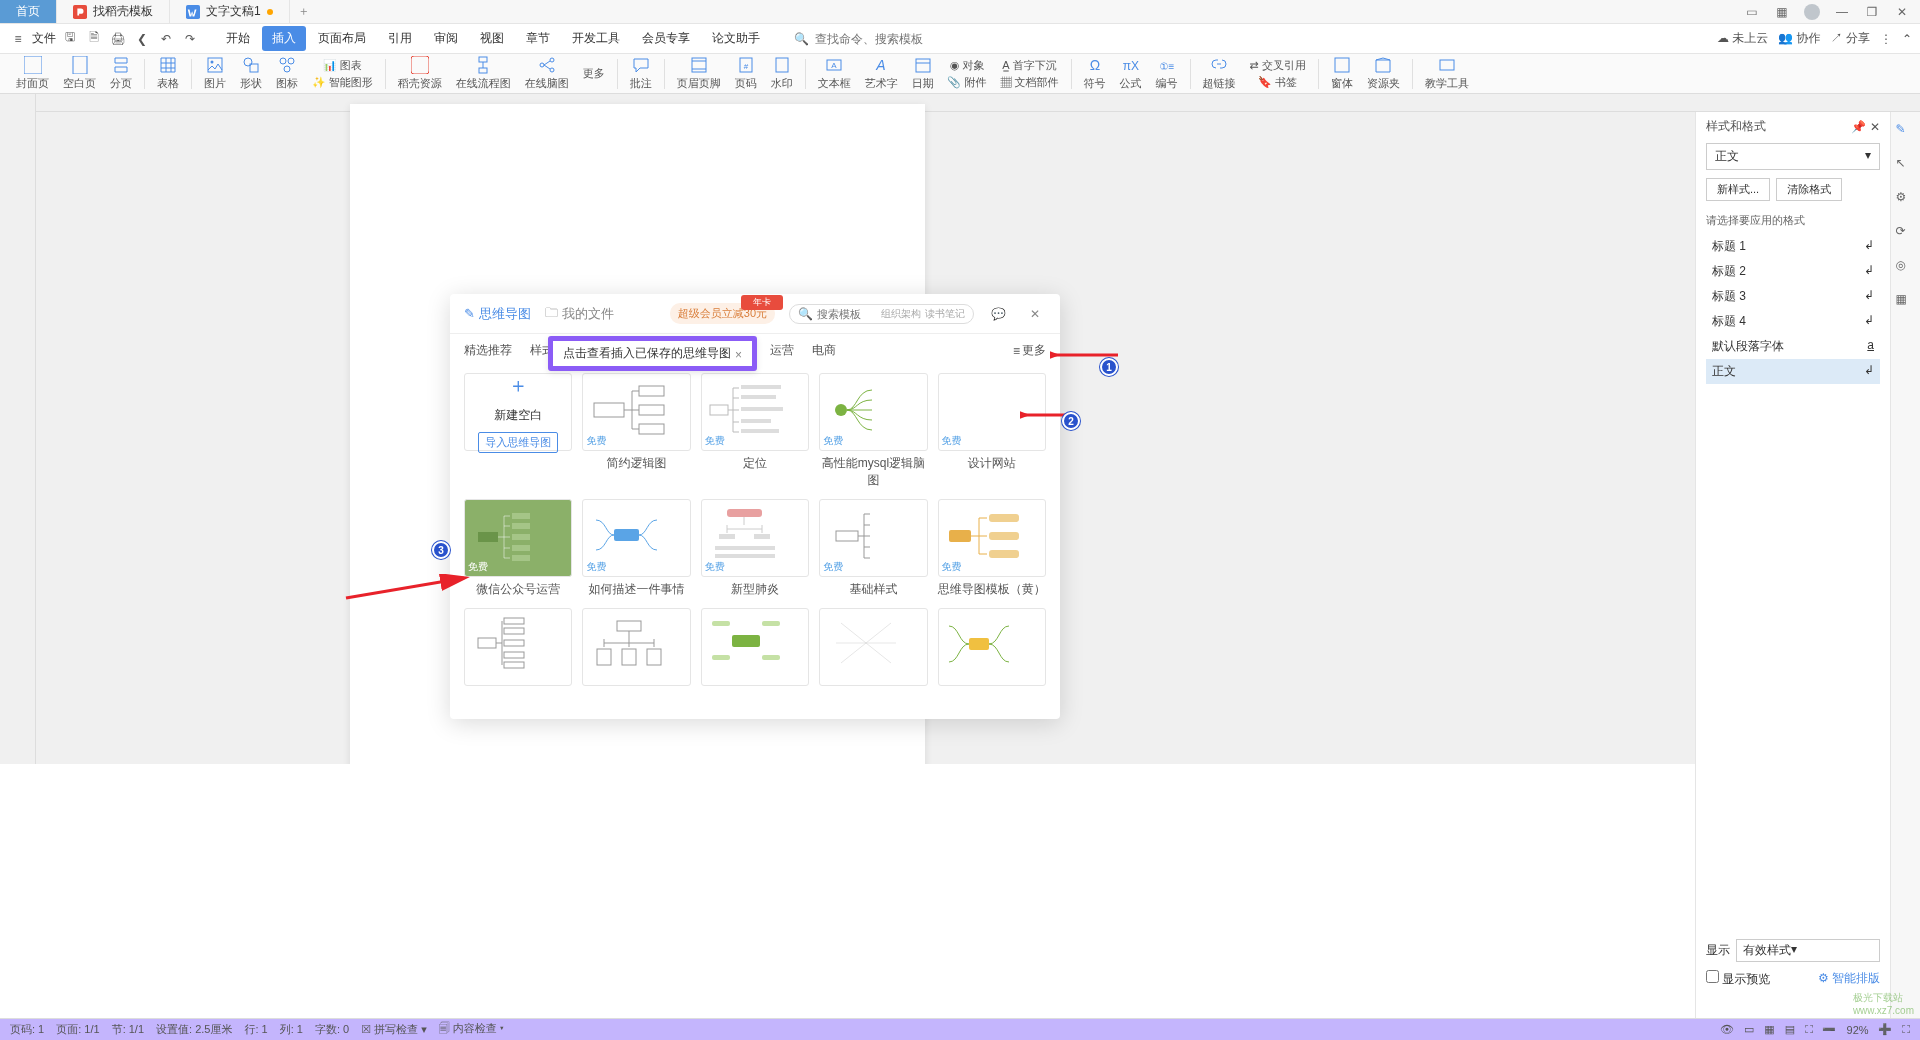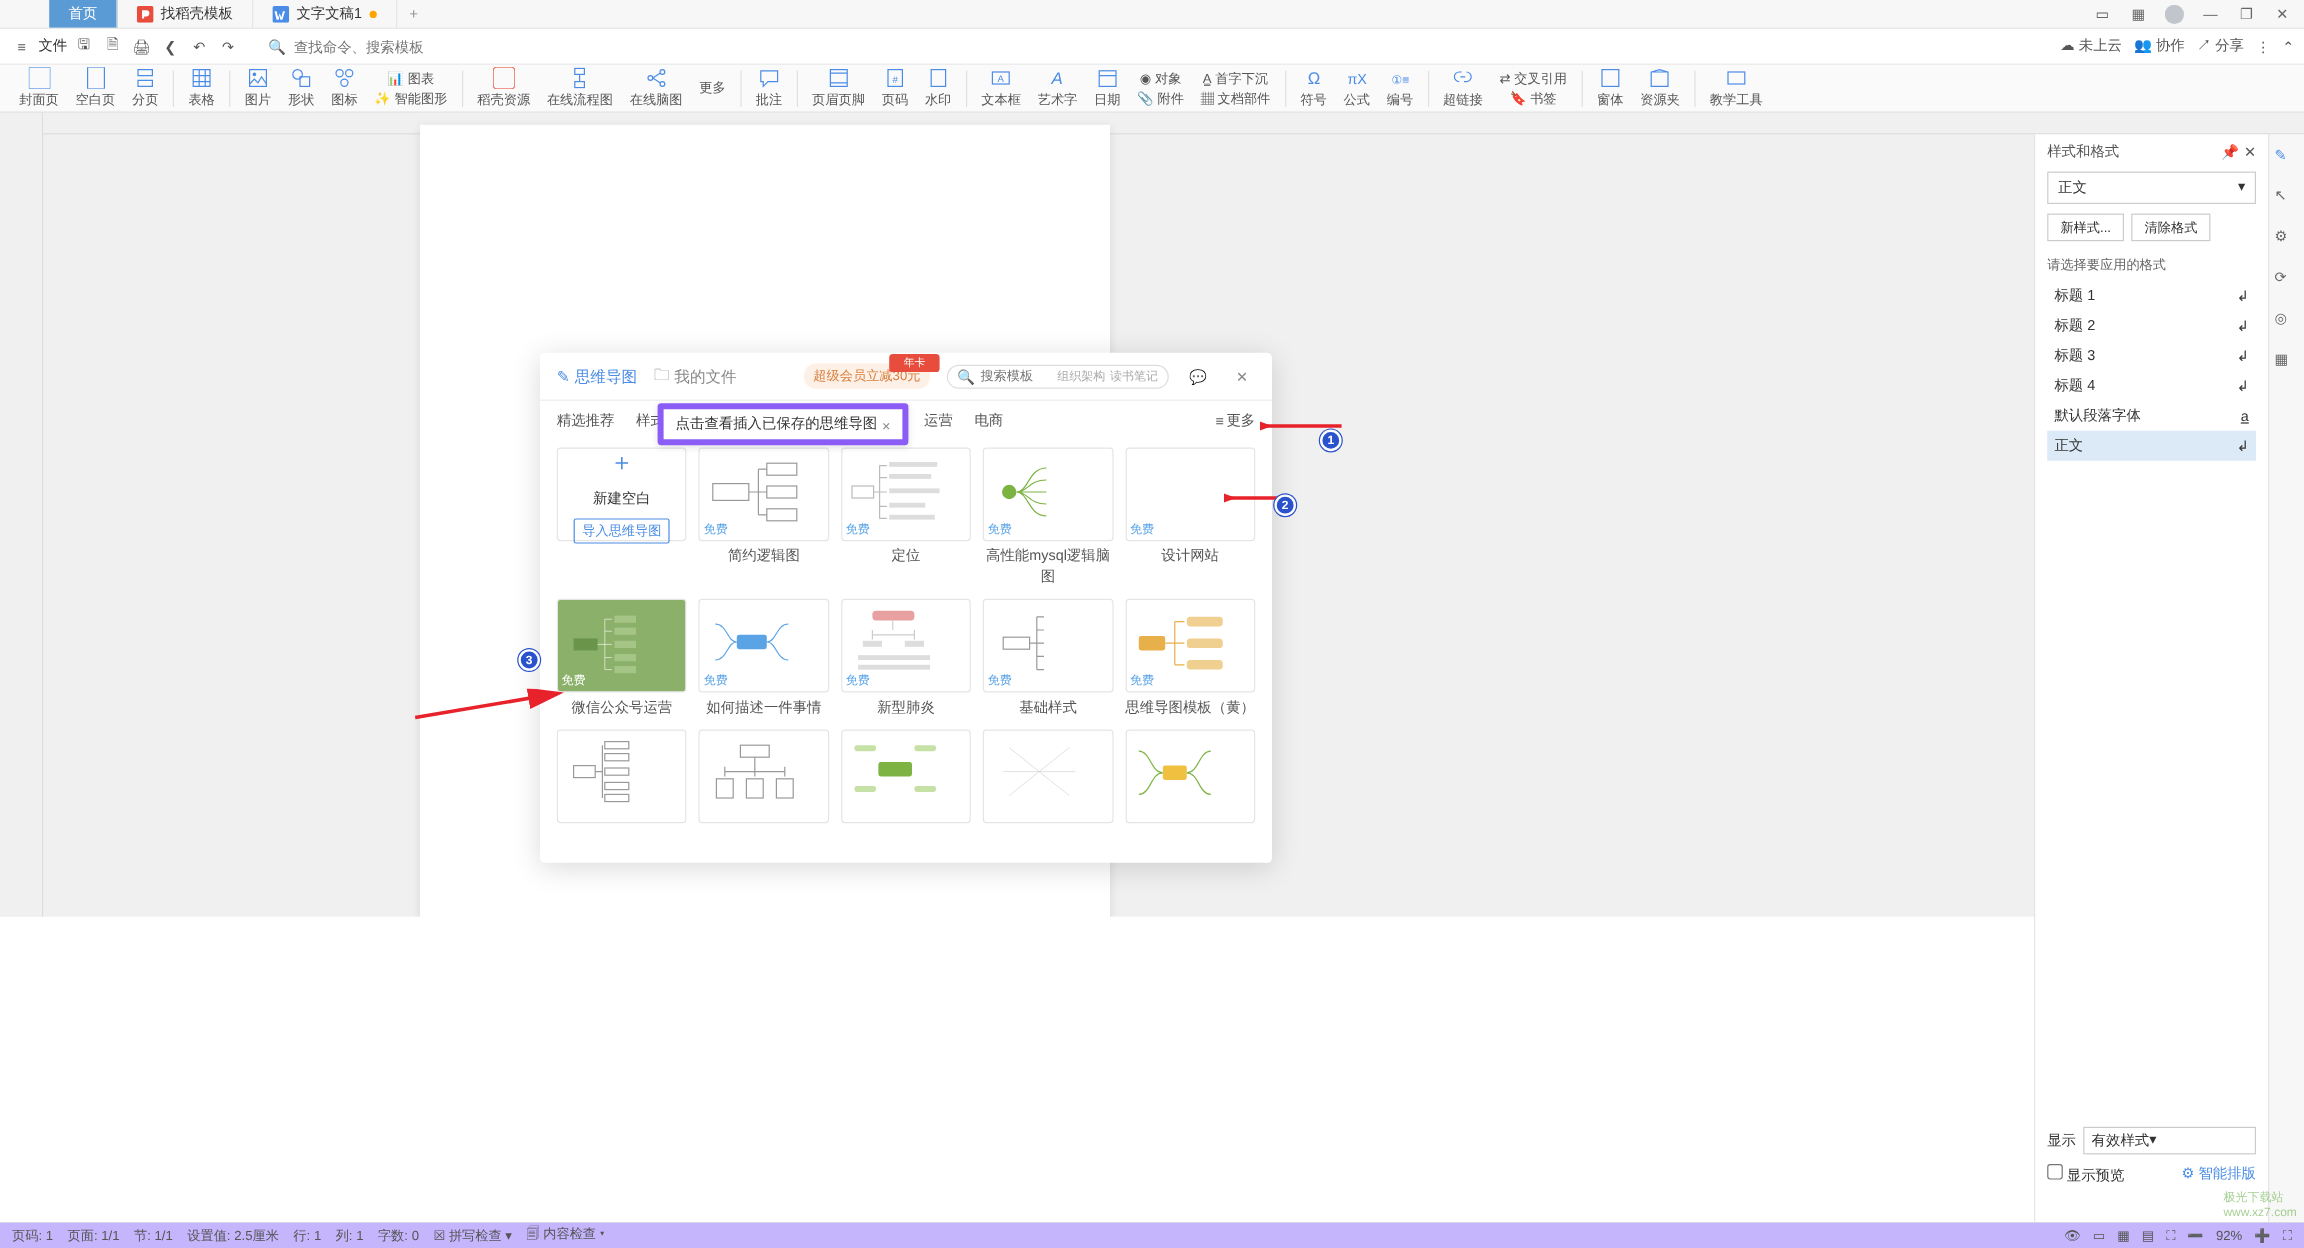--- a/index.html
+++ b/index.html
@@ -1,20 +1,20 @@
 <!DOCTYPE html>
 <html><head>
 <meta charset="utf-8">
 <style>
 * { margin: 0; padding: 0; box-sizing: border-box; font-family: "Microsoft YaHei", sans-serif; }
 body { background: #fff; font-size: 12px; color: #333; overflow: hidden; }
 
 
 .titlebar { height: 24px; background: #f7f7f7; display: flex; align-items: center; border-bottom: 1px solid #e5e5e5; }
-.tabs { display: flex; height: 100%; margin-left: 41px; }
+.tabs { display: flex; height: 100%; }
 .tab { padding: 0 16px; display: flex; align-items: center; gap: 6px; border-right: 1px solid #e5e5e5; cursor: pointer; }
 .tab.active-blue { background: #5a9bd5; color: #fff; }
 .tab .dot { width: 6px; height: 6px; border-radius: 50%; background: #ffa500; }
 .tab-icon { width: 14px; height: 14px; }
 .tab-add { width: 28px; display: flex; align-items: center; justify-content: center; color: #888; }
 .win-controls { margin-left: auto; display: flex; gap: 2px; padding-right: 4px; }
 .win-btn { width: 28px; height: 20px; display: flex; align-items: center; justify-content: center; color: #666; }
 
 
 .menubar { height: 30px; display: flex; align-items: center; padding: 0 8px; gap: 4px; border-bottom: 1px solid #e5e5e5; }
@@ -75,21 +75,21 @@
 .mm-svg { width: 90%; height: 90%; }
 
 
 .rightpane { position: absolute; right: 30px; top: 112px; width: 195px; bottom: 22px; background: #fff; border-left: 1px solid #e5e5e5; padding: 6px 10px; font-size: 12px; }
 .rp-title { display: flex; align-items: center; gap: 4px; color: #555; }
 .rp-select { margin-top: 8px; border: 1px solid #ccc; padding: 4px 8px; display: flex; justify-content: space-between; }
 .rp-btns { display: flex; gap: 6px; margin-top: 8px; }
 .rp-btn { border: 1px solid #ccc; padding: 3px 10px; font-size: 11px; }
 .rp-sub { margin-top: 12px; font-size: 11px; color: #666; }
 .rp-list { margin-top: 6px; }
-.rp-li { padding: 4px 6px; display: flex; justify-content: space-between; align-items: center; }
+.rp-li { padding: 4px 6px; display: flex; justify-content: space-between; }
 .rp-li.sel { background: #dceaf7; }
 .rp-bottom { position: absolute; bottom: 30px; left: 10px; right: 10px; }
 
 .sidetools { position: absolute; right: 0; top: 112px; width: 30px; bottom: 22px; background: #f7f7f7; border-left: 1px solid #e5e5e5; display: flex; flex-direction: column; align-items: center; gap: 14px; padding-top: 10px; }
 .sidetool { width: 20px; height: 20px; color: #666; }
 
 
 .statusbar { position: fixed; bottom: 0; left: 0; right: 0; height: 22px; background: #c4b5fd; border-top: 1px solid #ddd; display: flex; align-items: center; padding: 0 10px; font-size: 11px; color: #555; gap: 12px; }
 .statusbar .right { margin-left: auto; display: flex; align-items: center; gap: 10px; }
 
@@ -147,20 +147,32 @@
 <div class="menubar">
   <div class="menu-left">
     <span class="menu-icon">≡</span>
     <span>文件</span>
     <span class="menu-icon">🖫</span>
     <span class="menu-icon">🗎</span>
     <span class="menu-icon">🖨</span>
     <span class="menu-icon">❮</span>
     <span class="menu-icon">↶</span>
     <span class="menu-icon">↷</span>
+  </div>
+  <div class="menu-tabs">
+    <span class="menu-tab">开始</span>
+    <span class="menu-tab current">插入</span>
+    <span class="menu-tab">页面布局</span>
+    <span class="menu-tab">引用</span>
+    <span class="menu-tab">审阅</span>
+    <span class="menu-tab">视图</span>
+    <span class="menu-tab">章节</span>
+    <span class="menu-tab">开发工具</span>
+    <span class="menu-tab">会员专享</span>
+    <span class="menu-tab">论文助手</span>
   </div>
   <div class="menu-search">
     <span>🔍</span>
     <input placeholder="查找命令、搜索模板" style="">
   </div>
   <div class="menu-right">
     <span>☁ <span>未上云</span></span>
     <span>👥 <span>协作</span></span>
     <span>↗ <span>分享</span></span>
     <span>⋮</span>

